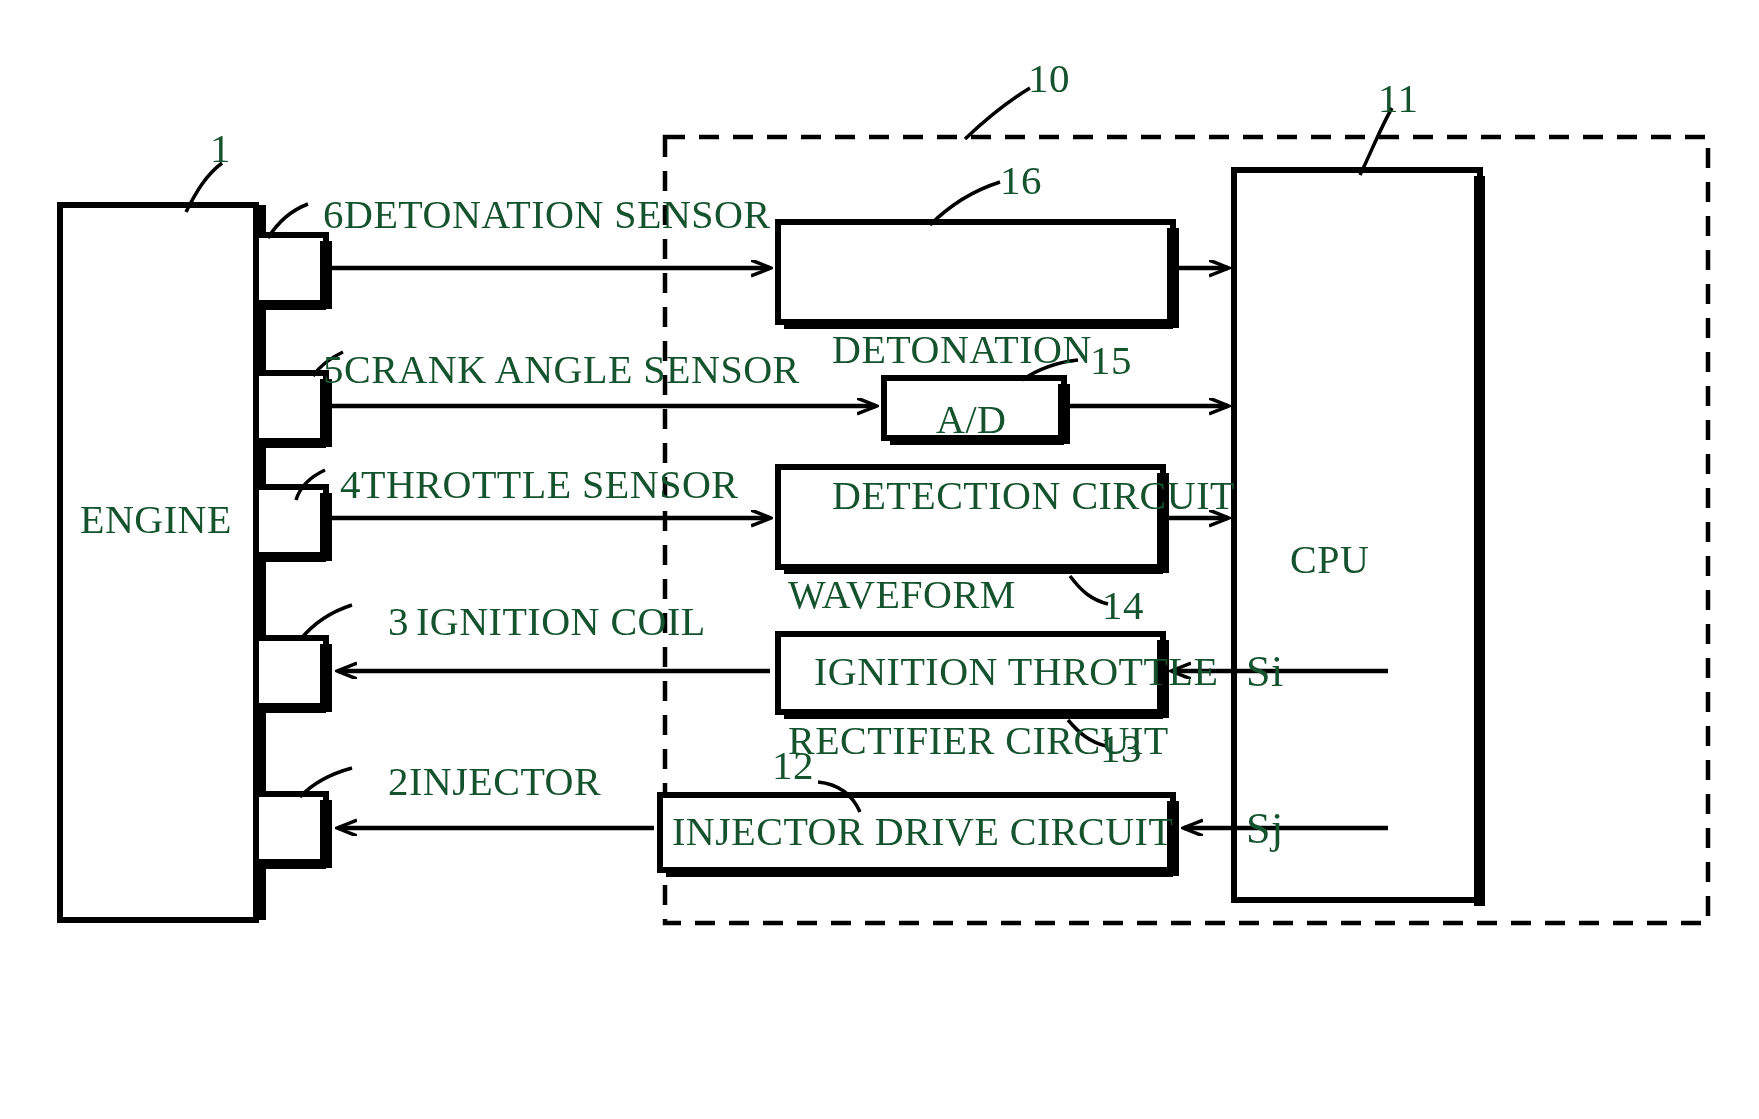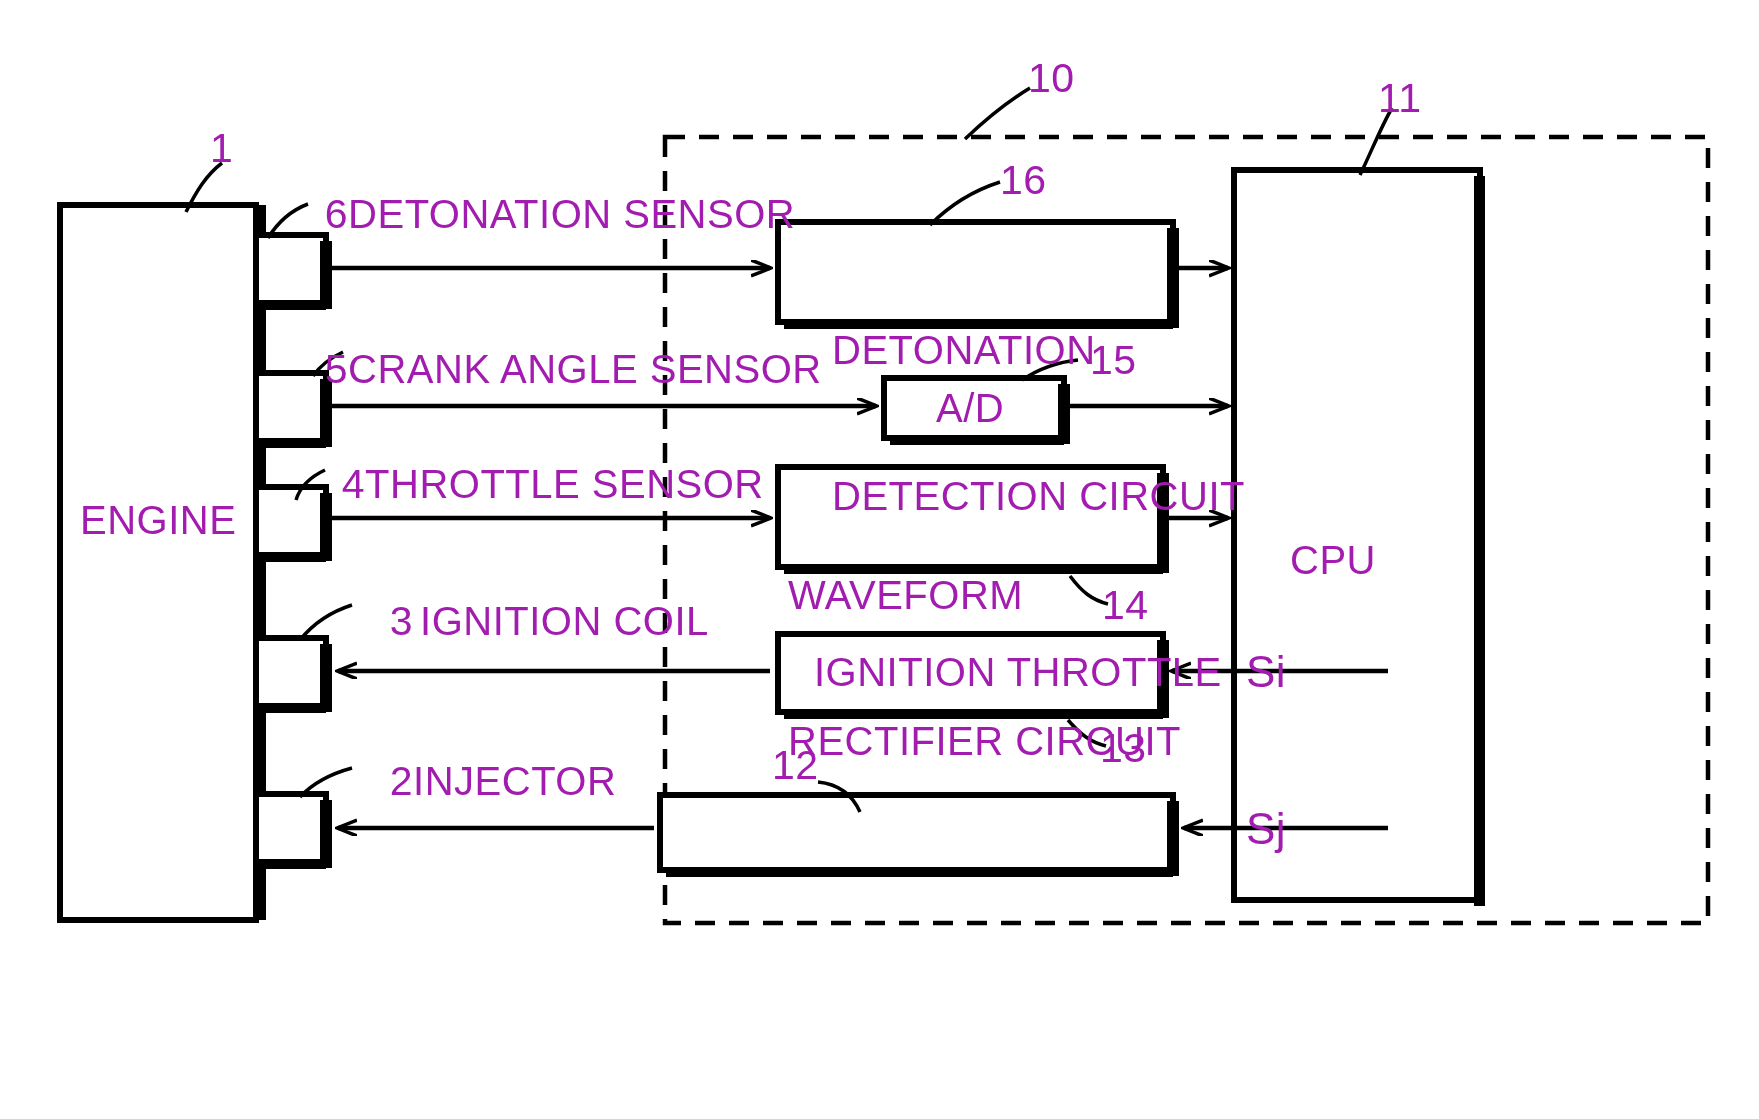--- a/index.html
+++ b/index.html
@@ -19,22 +19,22 @@
   }
   svg#diagram {
     position: absolute;
     left: 0;
     top: 0;
     width: 1759px;
     height: 1119px;
   }
   .lbl {
     position: absolute;
-    color: #a21caf;
-    font-family: Liberation Sans, sans-serif;
+    color: #14532d;
+    font-family: Liberation Serif, serif;
     white-space: pre;
     line-height: 1;
     letter-spacing: 0.5px;
   }
   .ref {
     font-size: 41px;
   }
   .sensor-name {
     font-size: 40px;
     text-align: right;
@@ -196,29 +196,30 @@
     <span class="ref">2</span><span class="sensor-name">INJECTOR</span>
   </div>
 
   <div class="lbl ref" style="left:1000px; top:160px;">16</div>
   <div class="lbl boxtext2" style="left:788px; top:228px;margin-left:44px;">
     <div>DETONATION</div>
     <div>DETECTION CIRCUIT</div>
   </div>
 
   <div class="lbl ref" style="left:1090px; top:340px;text-align:right;">15</div>
-  <div class="lbl boxtext" style="left:936px; top:388px;">A/D</div>
+  <div class="lbl boxtext" style="left:936px; top:400px;">A/D</div>
 
   <div class="lbl ref" style="left:1102px; top:585px;">14</div>
   <div class="lbl boxtext2" style="left:788px; top:473px;">
     <div>WAVEFORM</div>
     <div>RECTIFIER CIRCUIT</div>
   </div>
 
   <div class="lbl ref" style="left:1100px; top:728px;">13</div>
   <div class="lbl boxtext" style="left:814px; top:652px;">IGNITION THROTTLE</div>
 
   <div class="lbl ref" style="left:772px; top:745px;">12</div>
+  <div class="lbl boxtext" style="left:672px; top:812px;">INJECTOR DRIVE CIRCUIT</div>
 
   <div class="lbl sig" style="left:1246px; top:650px;">Si</div>
   <div class="lbl sig" style="left:1246px; top:807px;">Sj</div>
 
 </div>
 
 </body></html>

